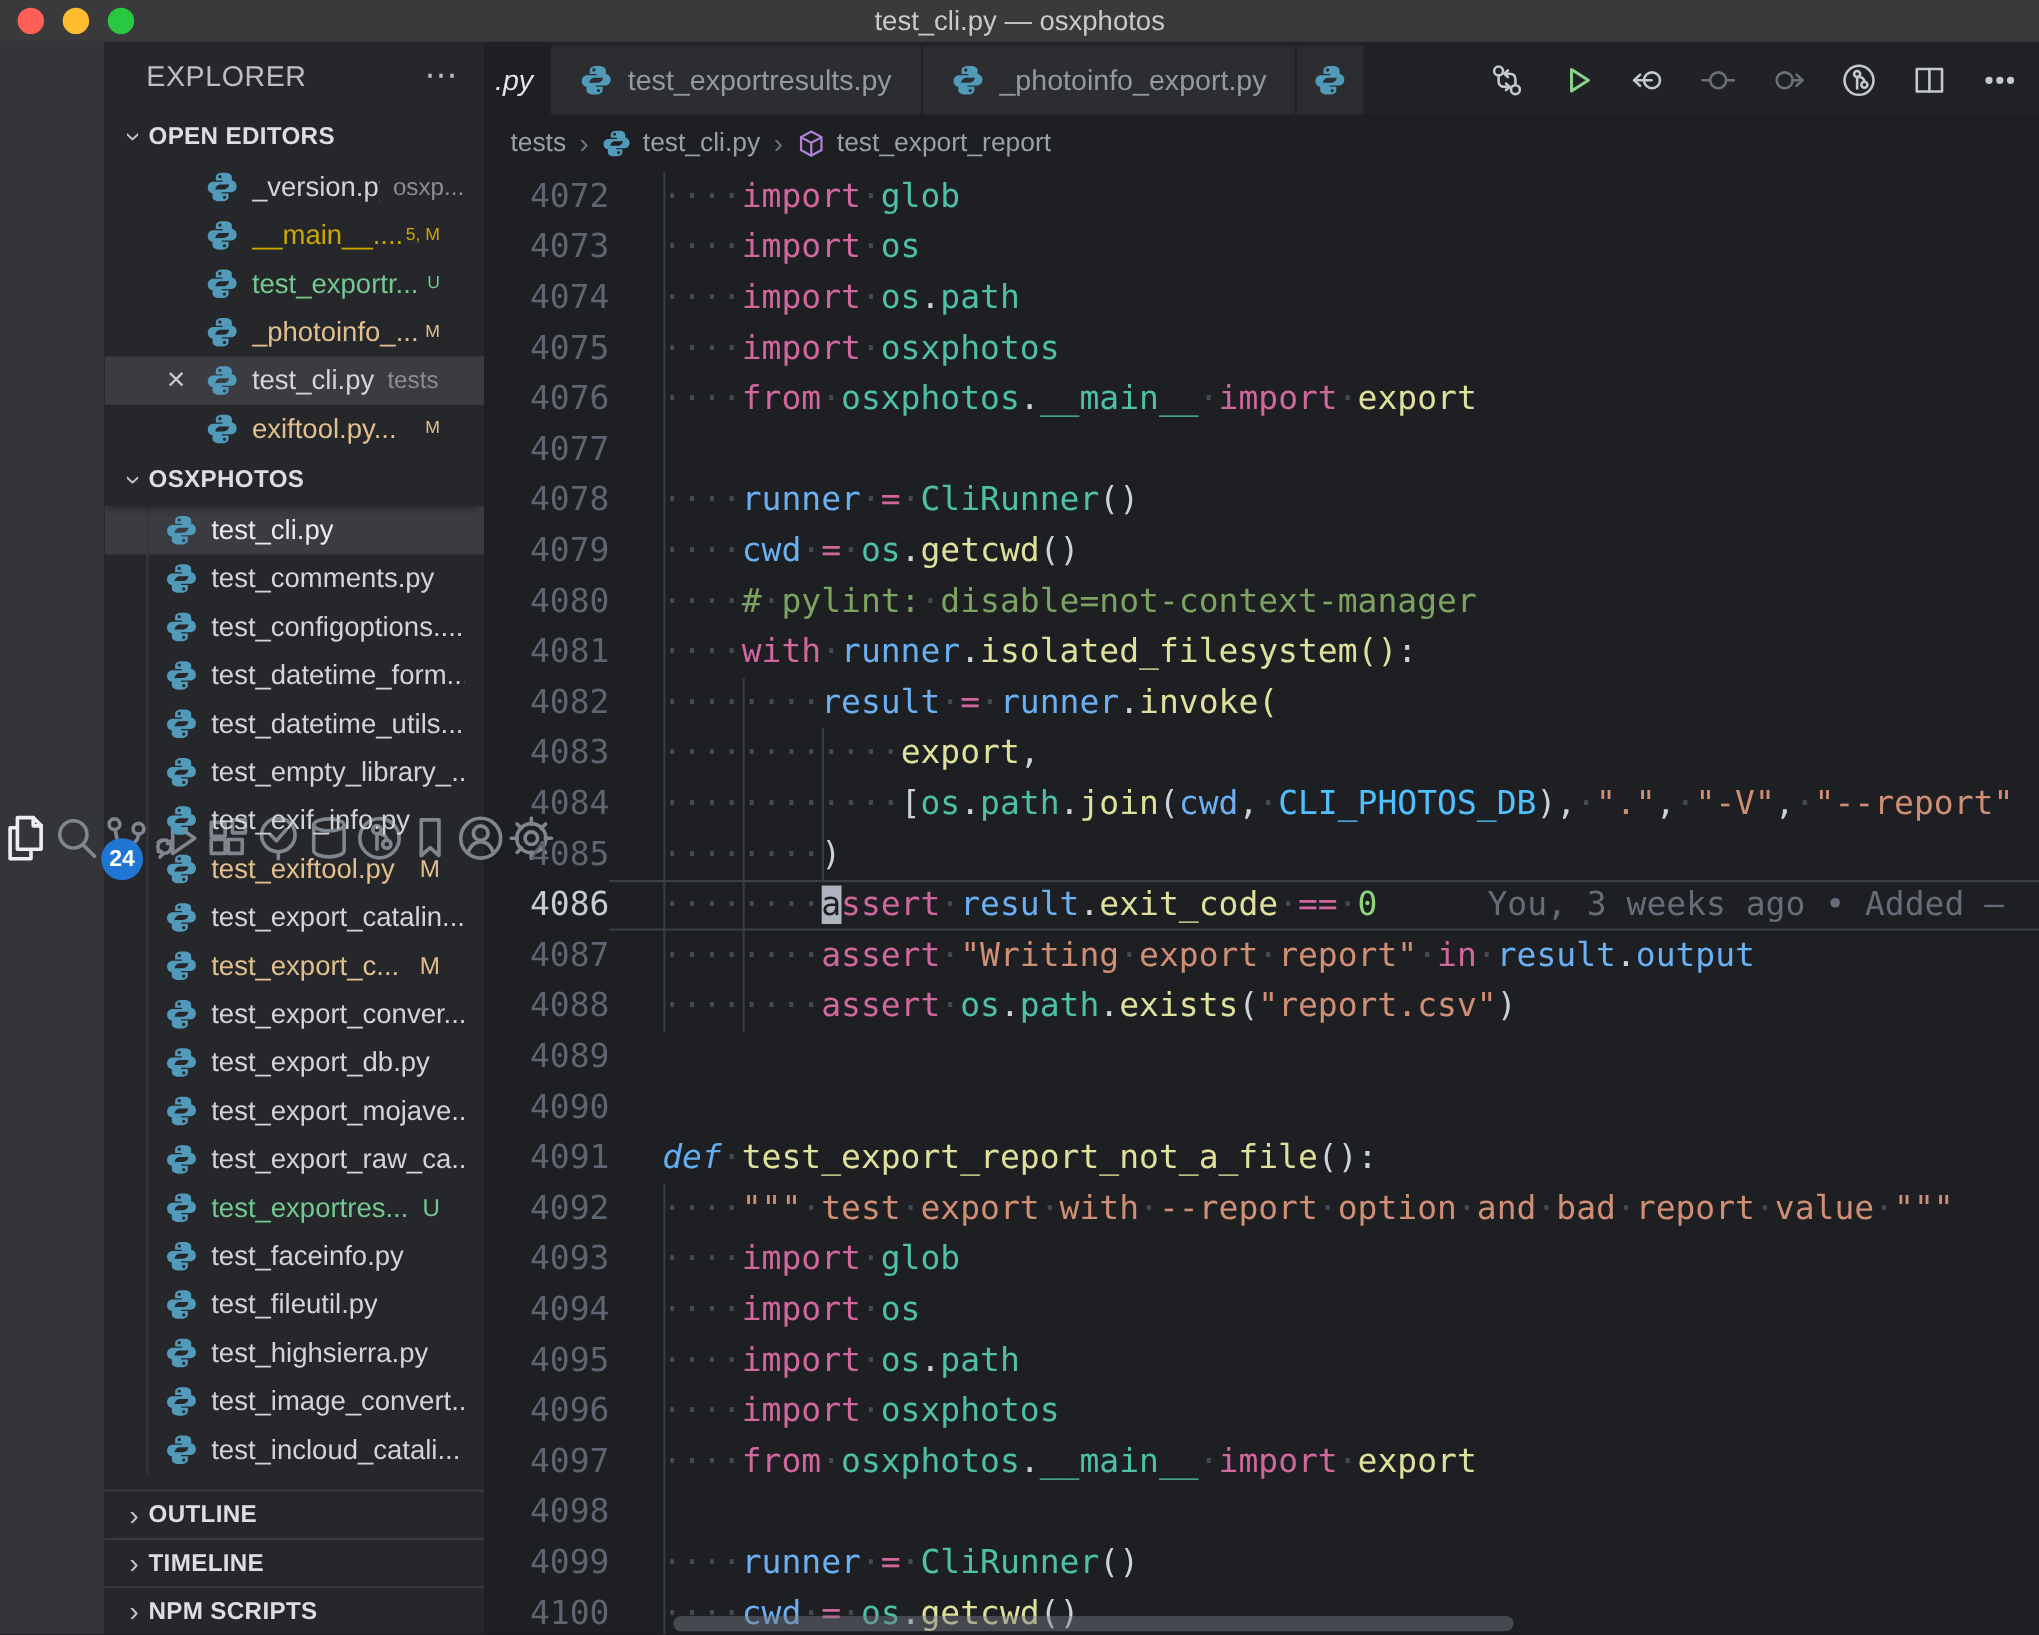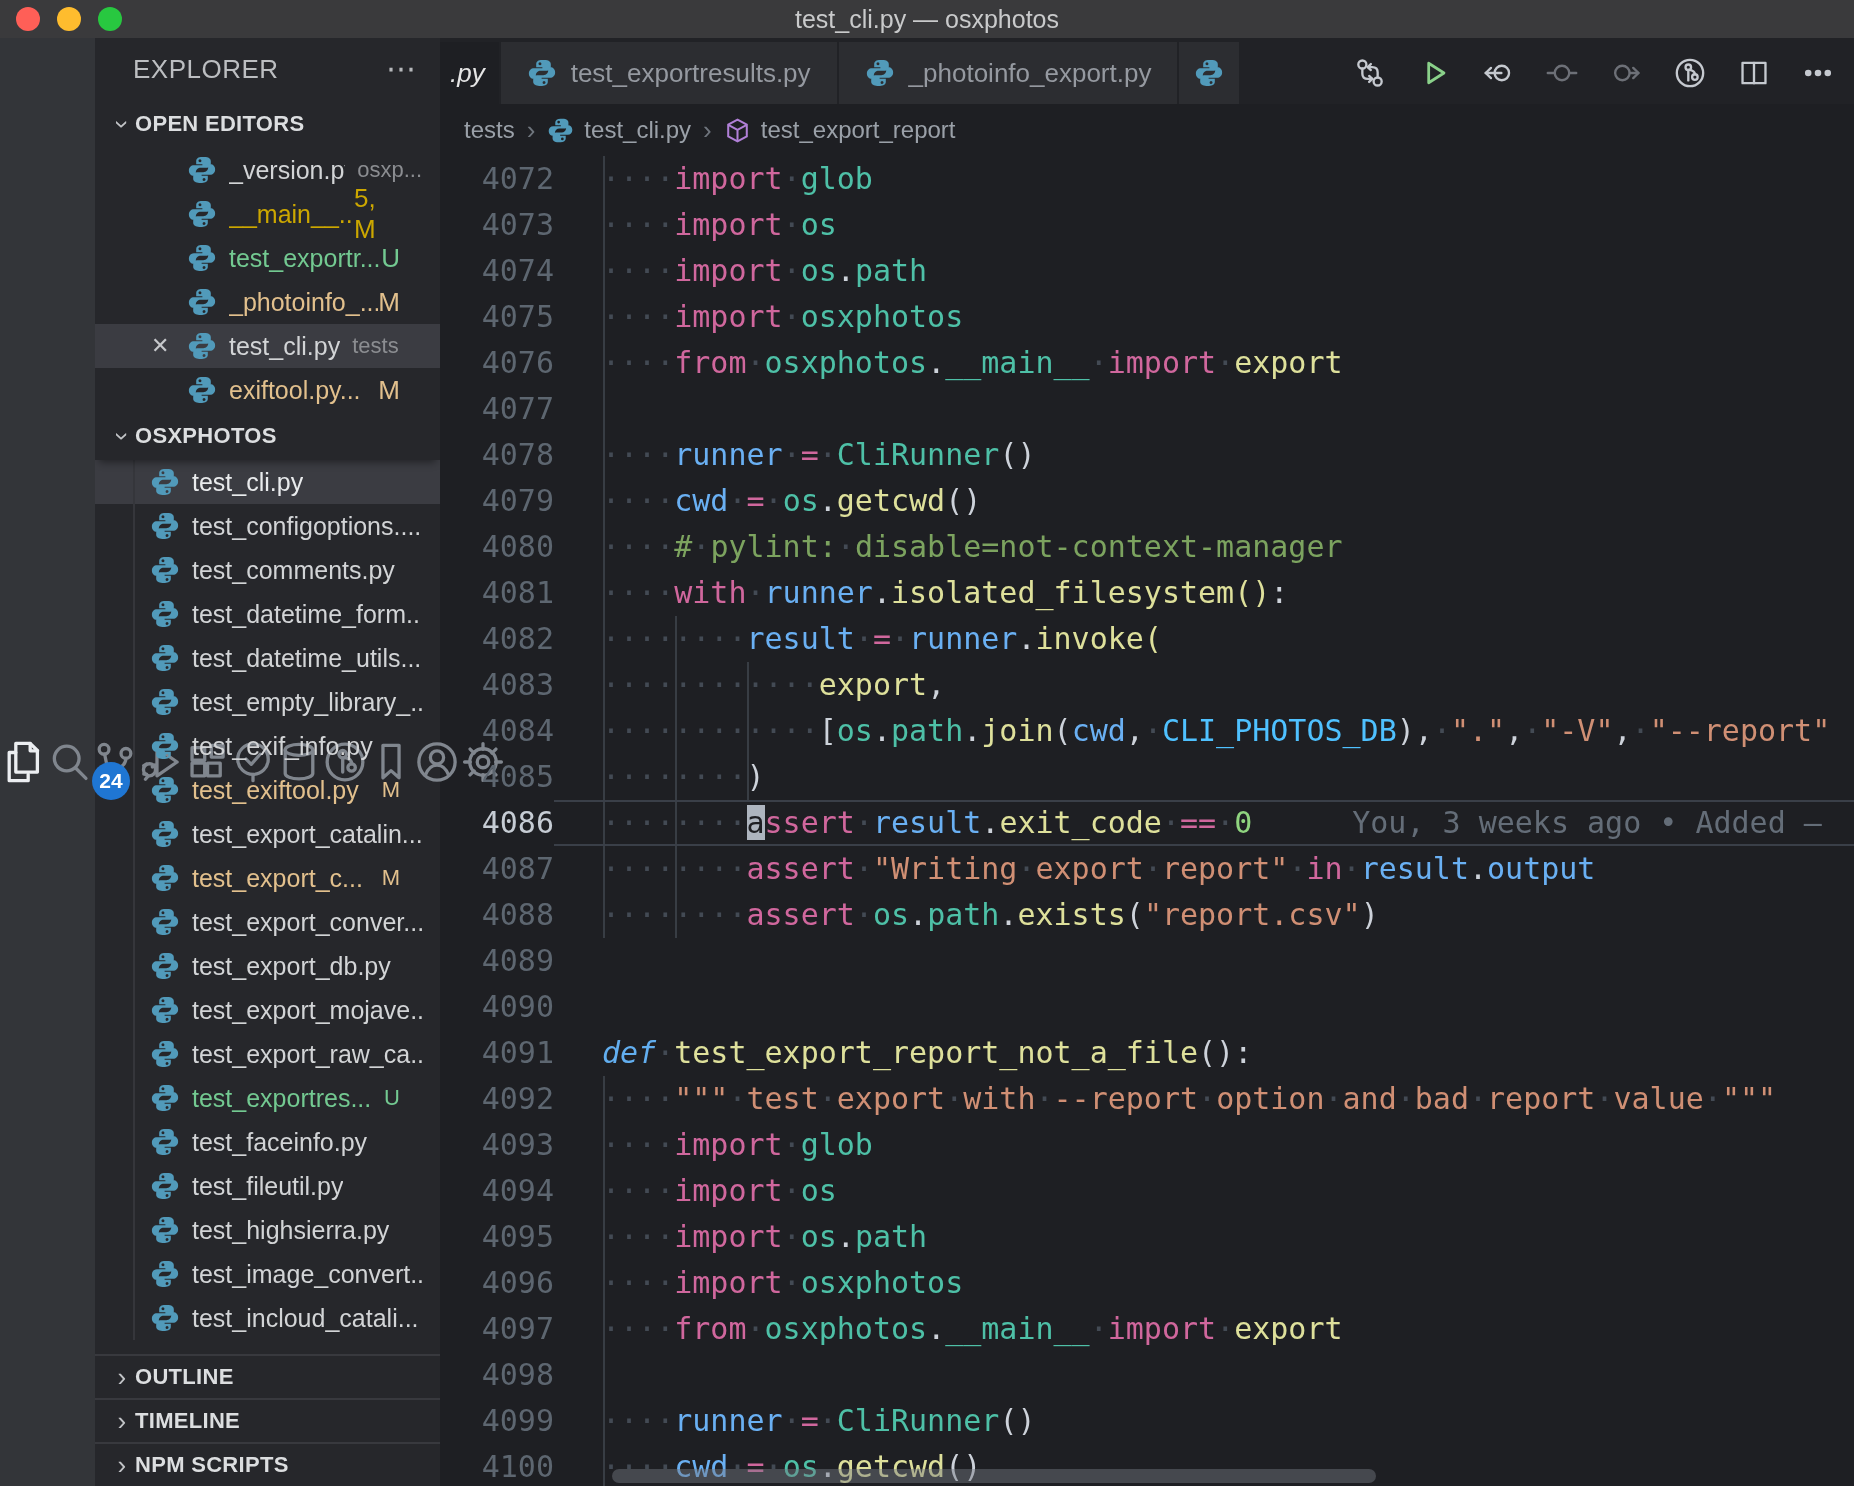--- a/index.html
+++ b/index.html
@@ -38,21 +38,21 @@
   .sec-header.shadowed { box-shadow:0 6px 8px -4px rgba(0,0,0,.45); position:relative; z-index:2; }
 
   .oe-list { flex:none; }
   .oe-row { height:44px; display:flex; align-items:center; padding:0 18px 0 56px; font-size:25px; cursor:pointer; position:relative; }
   .oe-row .close { width:36px; font-size:22px; color:#c6c8cb; flex:none; }
   .oe-row.active { background:#3b3c42; }
   .py-ic { width:30px; height:30px; flex:none; margin-right:12px; display:inline-block; }
   .py-ic svg { width:100%; height:100%; }
   .oe-label, .tree-label { white-space:nowrap; overflow:hidden; }
   .oe-desc { color:#8b8d91; font-size:22px; margin-left:12px; white-space:nowrap; }
-  .oe-badge { margin-left:auto; font-size:26px; padding-right:22px; }
+  .oe-badge { margin-left:auto; font-size:16px; padding-right:22px; }
   .st-normal { color:#d2d4d6; }
   .st-warning { color:#cca700; }
   .st-modified { color:#e2c08d; }
   .st-untracked { color:#73c991; }
   .st-selected { color:#e9ebed; }
 
   .tree { flex:none; position:relative; }
   .tree:before { content:""; position:absolute; left:38px; top:0; bottom:0; width:2px; background:#35363b; }
   .tree-row { height:44px; display:flex; align-items:center; padding:0 18px 0 55px; font-size:25px; cursor:pointer; }
   .tree-row.selected { background:#3b3c42; }
@@ -316,32 +316,32 @@
           </div>
           <div class="tree-row">
             <span class="py-ic"><svg viewBox="0 0 16 16">
                 <g fill="#519aba">
                   <path d="M8 1.1c-1.9 0-3.1.8-3.1 2.2v1.6h3.3v.6H3.7C2.2 5.5 1 6.6 1 8.3c0 1.7 1.1 2.8 2.5 2.8h1.2V9.3c0-1.4 1.2-2.5 2.6-2.5h3.3c1.2 0 2.1-1 2.1-2.2V3.3c0-1.4-1.5-2.2-3.2-2.2zM6.9 2.2a.8.8 0 1 1 0 1.6.8.8 0 0 1 0-1.6z"></path>
                   <g transform="rotate(180 8 8)">
                     <path d="M8 1.1c-1.9 0-3.1.8-3.1 2.2v1.6h3.3v.6H3.7C2.2 5.5 1 6.6 1 8.3c0 1.7 1.1 2.8 2.5 2.8h1.2V9.3c0-1.4 1.2-2.5 2.6-2.5h3.3c1.2 0 2.1-1 2.1-2.2V3.3c0-1.4-1.5-2.2-3.2-2.2zM6.9 2.2a.8.8 0 1 1 0 1.6.8.8 0 0 1 0-1.6z"></path>
                   </g>
                 </g>
               </svg></span>
+            <span class="tree-label st-normal">test_comments.py</span>
+          </div>
+          <div class="tree-row">
+            <span class="py-ic"><svg viewBox="0 0 16 16">
+                <g fill="#519aba">
+                  <path d="M8 1.1c-1.9 0-3.1.8-3.1 2.2v1.6h3.3v.6H3.7C2.2 5.5 1 6.6 1 8.3c0 1.7 1.1 2.8 2.5 2.8h1.2V9.3c0-1.4 1.2-2.5 2.6-2.5h3.3c1.2 0 2.1-1 2.1-2.2V3.3c0-1.4-1.5-2.2-3.2-2.2zM6.9 2.2a.8.8 0 1 1 0 1.6.8.8 0 0 1 0-1.6z"></path>
+                  <g transform="rotate(180 8 8)">
+                    <path d="M8 1.1c-1.9 0-3.1.8-3.1 2.2v1.6h3.3v.6H3.7C2.2 5.5 1 6.6 1 8.3c0 1.7 1.1 2.8 2.5 2.8h1.2V9.3c0-1.4 1.2-2.5 2.6-2.5h3.3c1.2 0 2.1-1 2.1-2.2V3.3c0-1.4-1.5-2.2-3.2-2.2zM6.9 2.2a.8.8 0 1 1 0 1.6.8.8 0 0 1 0-1.6z"></path>
+                  </g>
+                </g>
+              </svg></span>
             <span class="tree-label st-normal">test_configoptions....</span>
-          </div>
-          <div class="tree-row">
-            <span class="py-ic"><svg viewBox="0 0 16 16">
-                <g fill="#519aba">
-                  <path d="M8 1.1c-1.9 0-3.1.8-3.1 2.2v1.6h3.3v.6H3.7C2.2 5.5 1 6.6 1 8.3c0 1.7 1.1 2.8 2.5 2.8h1.2V9.3c0-1.4 1.2-2.5 2.6-2.5h3.3c1.2 0 2.1-1 2.1-2.2V3.3c0-1.4-1.5-2.2-3.2-2.2zM6.9 2.2a.8.8 0 1 1 0 1.6.8.8 0 0 1 0-1.6z"></path>
-                  <g transform="rotate(180 8 8)">
-                    <path d="M8 1.1c-1.9 0-3.1.8-3.1 2.2v1.6h3.3v.6H3.7C2.2 5.5 1 6.6 1 8.3c0 1.7 1.1 2.8 2.5 2.8h1.2V9.3c0-1.4 1.2-2.5 2.6-2.5h3.3c1.2 0 2.1-1 2.1-2.2V3.3c0-1.4-1.5-2.2-3.2-2.2zM6.9 2.2a.8.8 0 1 1 0 1.6.8.8 0 0 1 0-1.6z"></path>
-                  </g>
-                </g>
-              </svg></span>
-            <span class="tree-label st-normal">test_comments.py</span>
           </div>
           <div class="tree-row">
             <span class="py-ic"><svg viewBox="0 0 16 16">
                 <g fill="#519aba">
                   <path d="M8 1.1c-1.9 0-3.1.8-3.1 2.2v1.6h3.3v.6H3.7C2.2 5.5 1 6.6 1 8.3c0 1.7 1.1 2.8 2.5 2.8h1.2V9.3c0-1.4 1.2-2.5 2.6-2.5h3.3c1.2 0 2.1-1 2.1-2.2V3.3c0-1.4-1.5-2.2-3.2-2.2zM6.9 2.2a.8.8 0 1 1 0 1.6.8.8 0 0 1 0-1.6z"></path>
                   <g transform="rotate(180 8 8)">
                     <path d="M8 1.1c-1.9 0-3.1.8-3.1 2.2v1.6h3.3v.6H3.7C2.2 5.5 1 6.6 1 8.3c0 1.7 1.1 2.8 2.5 2.8h1.2V9.3c0-1.4 1.2-2.5 2.6-2.5h3.3c1.2 0 2.1-1 2.1-2.2V3.3c0-1.4-1.5-2.2-3.2-2.2zM6.9 2.2a.8.8 0 1 1 0 1.6.8.8 0 0 1 0-1.6z"></path>
                   </g>
                 </g>
               </svg></span>

